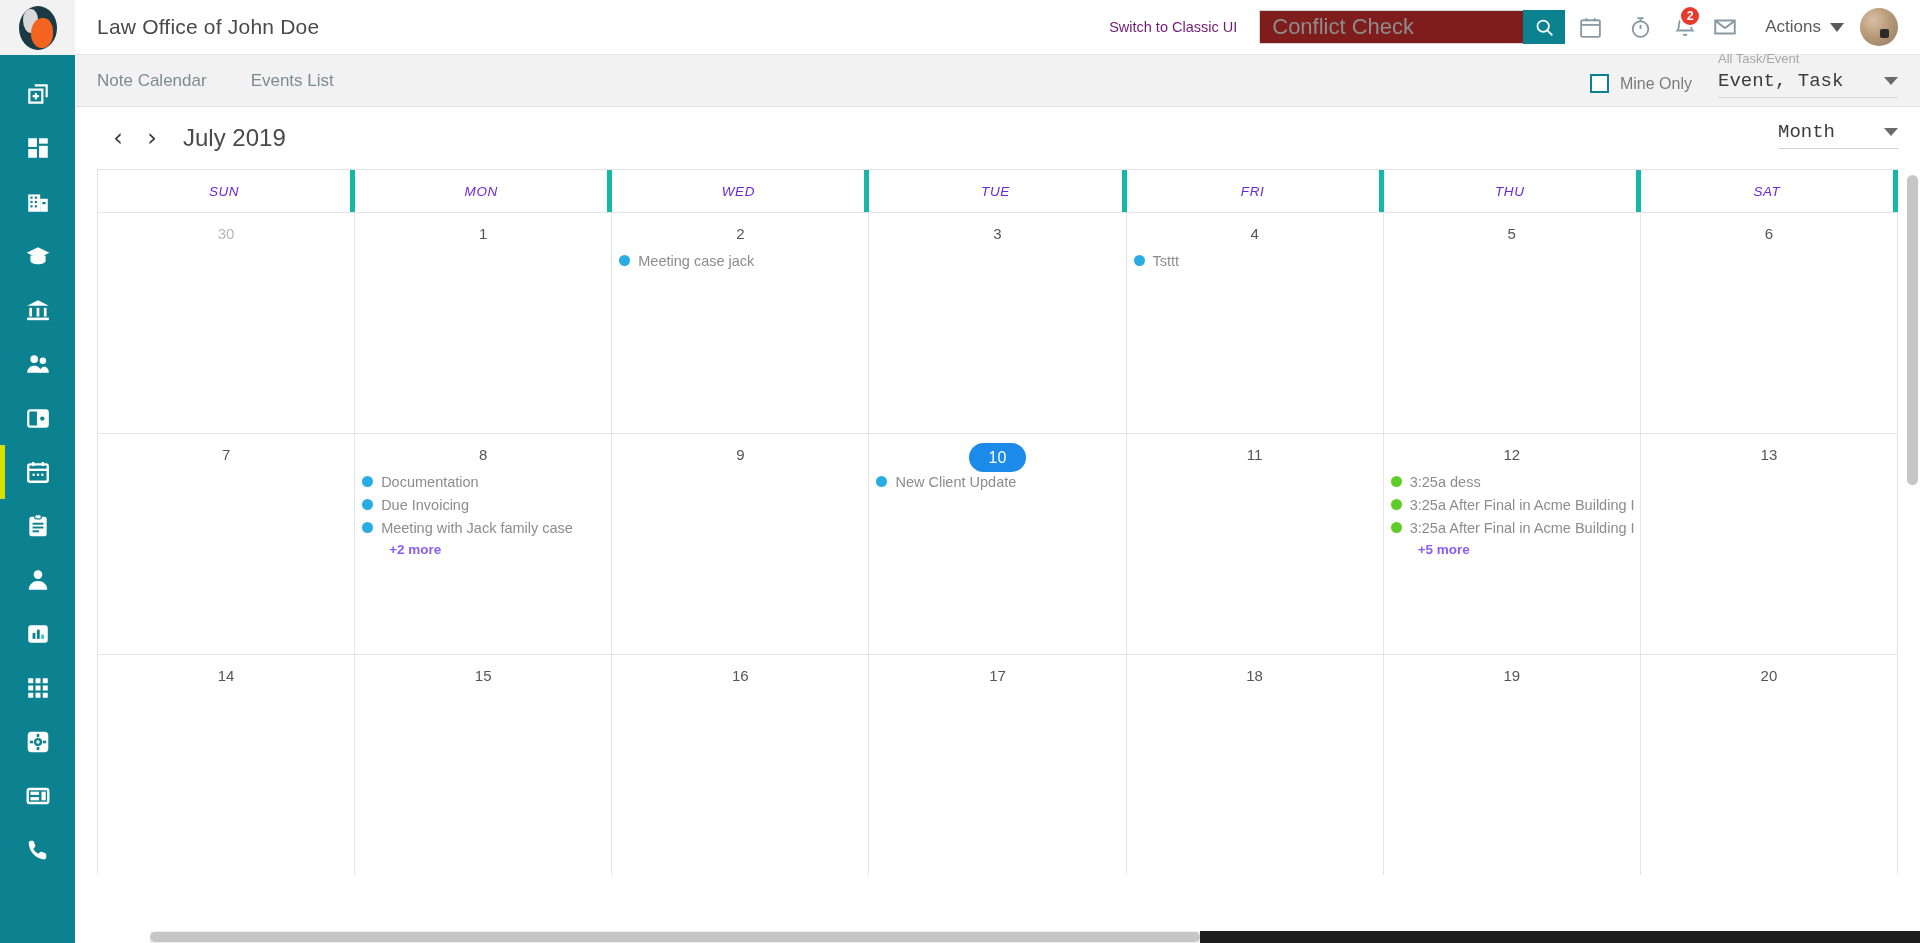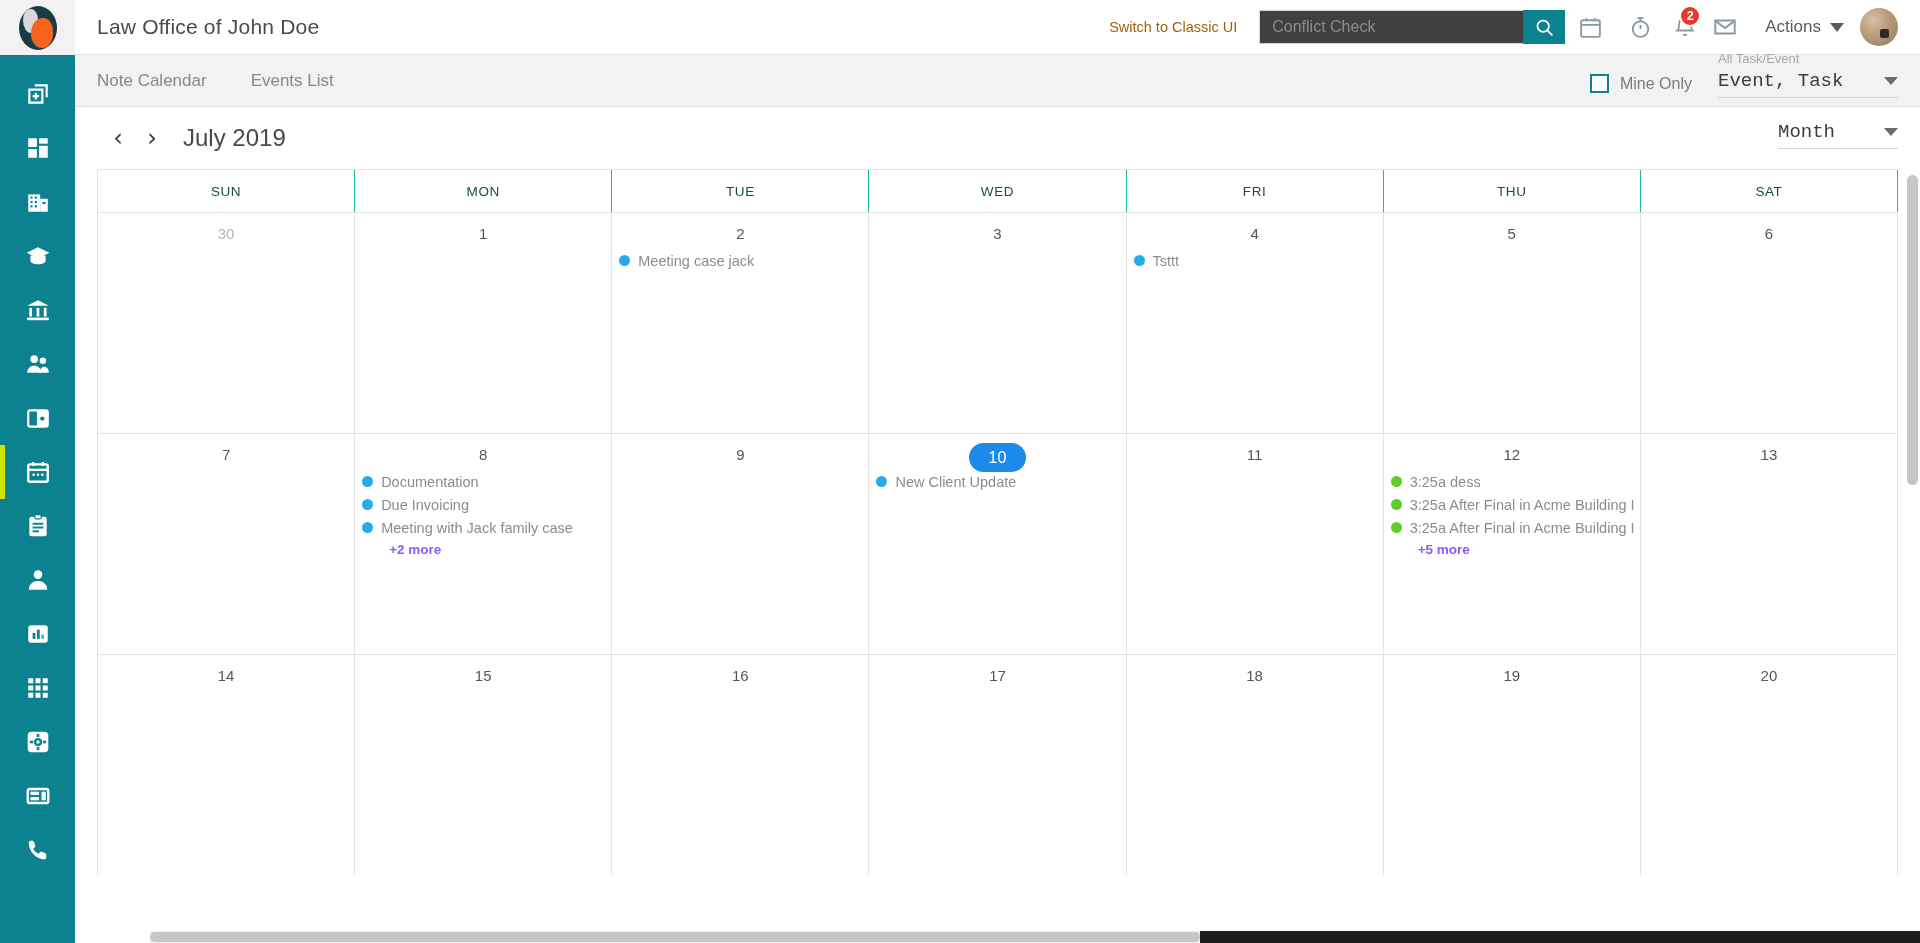--- a/index.html
+++ b/index.html
@@ -55,27 +55,27 @@
   
   .topbar {
     height: 55px; min-height: 55px; background: #ffffff;
     display: flex; align-items: center;
     border-bottom: 1px solid #e6e6e6;
     padding: 0 22px 0 22px;
   }
   .org-title { font-size: 21px; color: #4a4a4a; font-weight: 400; letter-spacing: .2px; }
   .topbar-right { margin-left: auto; display: flex; align-items: center; gap: 0; }
   .classic-link {
-    color: #a16207; font-size: 14.5px; margin-right: 22px; cursor: pointer; white-space: nowrap;
+    color: #701a75; font-size: 14.5px; margin-right: 22px; cursor: pointer; white-space: nowrap;
   }
   .search-wrap { display: flex; align-items: center; height: 34px; }
   .search-input {
     width: 264px; height: 34px; border: 1px solid #d5d5d5; border-right: none;
-    font-size: 16px; color: #8d8d8d; padding: 0 12px; outline: none;
-    font-family: "Liberation Sans", sans-serif; background: #404040;
+    font-size: 22px; color: #8d8d8d; padding: 0 12px; outline: none;
+    font-family: "Liberation Sans", sans-serif; background: #7f1d1d;
   }
   .search-input::placeholder { color: #8d8d8d; }
   .search-btn {
     width: 42px; height: 34px; background: #0c8190; border: none;
     display: flex; align-items: center; justify-content: center; cursor: pointer;
   }
   .ico-btn {
     width: 50px; height: 40px; display: flex; align-items: center; justify-content: center;
     position: relative; cursor: pointer;
   }
@@ -150,22 +150,23 @@
 
   
   .cal-area { flex: 1; padding: 0 22px 0 22px; overflow: hidden; position: relative; }
   .cal-grid {
     border-top: 1px solid #e4e4e4; border-left: 1px solid #e4e4e4;
     background: #fff;
   }
   .dow-row { display: grid; grid-template-columns: repeat(7, 1fr); }
   .dow {
     height: 42px; display: flex; align-items: center; justify-content: center;
-    font-size: 13.5px; color: #14532d; letter-spacing: .6px;
-    border-right: 1px solid #14b8a6;
+    font-size: 13.5px; color: #6d28d9; letter-spacing: .6px;
+    border-right: 5px solid #14b8a6;
+    font-style: italic;
   }
   .week-row {
     display: grid; grid-template-columns: repeat(7, 1fr);
     border-top: 1px solid #e4e4e4;
   }
   .daycell {
     height: 220px; border-right: 1px solid #e4e4e4;
     padding: 9px 0 0 0; position: relative; overflow: visible;
   }
   .daynum {
@@ -438,22 +439,22 @@
           </div>
         </div>
       </div>
     </div>
 
     <div class="cal-area">
       <div class="cal-grid">
         <div class="dow-row" id="dow-row">
             <div class="dow">SUN</div>
             <div class="dow">MON</div>
+            <div class="dow">WED</div>
             <div class="dow">TUE</div>
-            <div class="dow">WED</div>
             <div class="dow">FRI</div>
             <div class="dow">THU</div>
             <div class="dow">SAT</div>
           </div>
         <div id="weeks-host">
             <div class="week-row">
               <div class="daycell">
                 <div class="daynum muted">30</div>
                 <div class="events"></div>
               </div>

